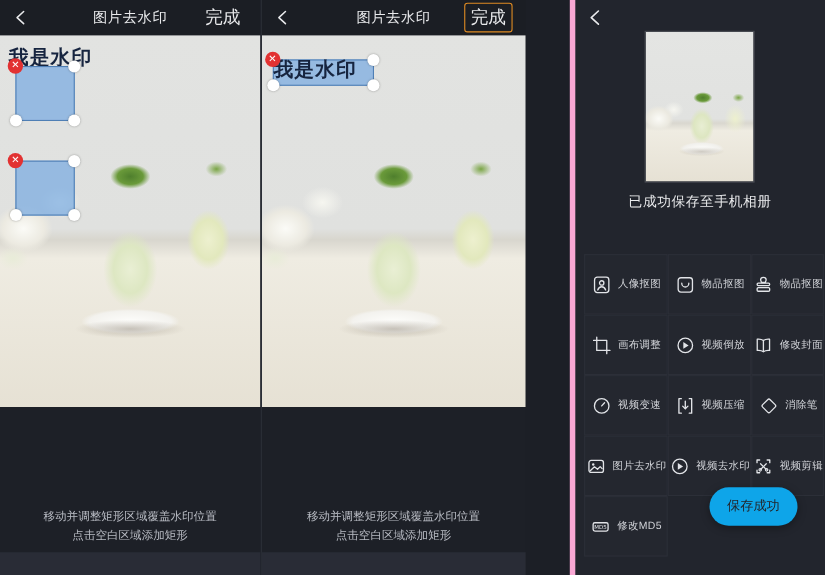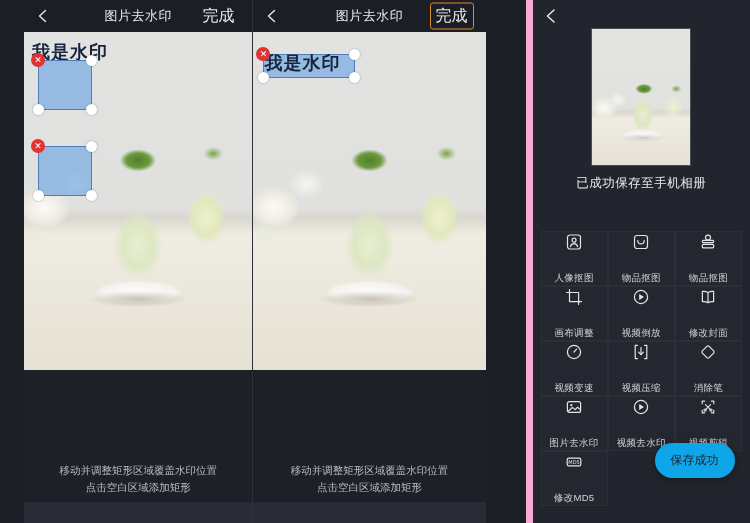--- a/index.html
+++ b/index.html
@@ -2,27 +2,27 @@
 <html><head>
 <meta charset="utf-8">
 <style>
   * { box-sizing: border-box; margin: 0; padding: 0; }
   html, body {
     width: 750px; height: 523px;
     background: #1c1f26;
     font-family: "Liberation Sans", "DejaVu Sans", sans-serif;
     overflow: hidden;
   }
-  .stage { position: relative; width: 750px; height: 523px; display: flex; background: #1c1f26; padding-left: 24px; }
+  .stage { position: relative; width: 750px; height: 523px; display: flex; background: #1c1f26; }
 
   
   .panel { position: relative; height: 523px; background: #1d2027; overflow: hidden; }
   .panel-a { width: 250px; }
   .panel-b { width: 255px; border-left: 1px solid #2d313a; }
-  .panel-c { width: 245px; border-left: 7px solid #f9a8d4; background: #22252d; margin-left: 40px; }
+  .panel-c { width: 245px; border-left: 5px solid #f9a8d4; background: #22252d; margin-left: 40px; }
 
   
   .topbar {
     position: relative; height: 32px; width: 100%;
     display: flex; align-items: center; justify-content: center;
     background: #1b1e24;
   }
   .topbar-title {
     color: #e9eaec; font-size: 13px; letter-spacing: .5px;
   }
@@ -136,21 +136,21 @@
   }
   .cont-edit .line { flex: 1; height: 1px; background: #43464e; }
   .cont-edit .lbl { color: #8b8e96; font-size: 10px; white-space: nowrap; }
 
   .grid {
     position: absolute; left: 8px; right: 8px; top: 231px;
     display: grid; grid-template-columns: repeat(3, 1fr);
   }
   .cell {
     height: 55px; border: 1px solid #2c2f38;
-    display: flex; flex-direction: column; align-items: center; justify-content: space-between;
+    display: flex; align-items: center; justify-content: center;
     gap: 5px; cursor: pointer; background: #24272f;
   }
   .cell .ico { width: 20px; height: 20px; display: block; }
   .cell .lbl { color: #d2d4d9; font-size: 9.5px; letter-spacing: .3px; white-space: nowrap; }
   .cell.blank { border: none; background: transparent; cursor: default; }
 
   .toast {
     position: absolute; left: 122px; top: 443px;
     background: #0ea5e9; color: #23262c;
     font-size: 12px; padding: 9px 16px; border-radius: 18px;

